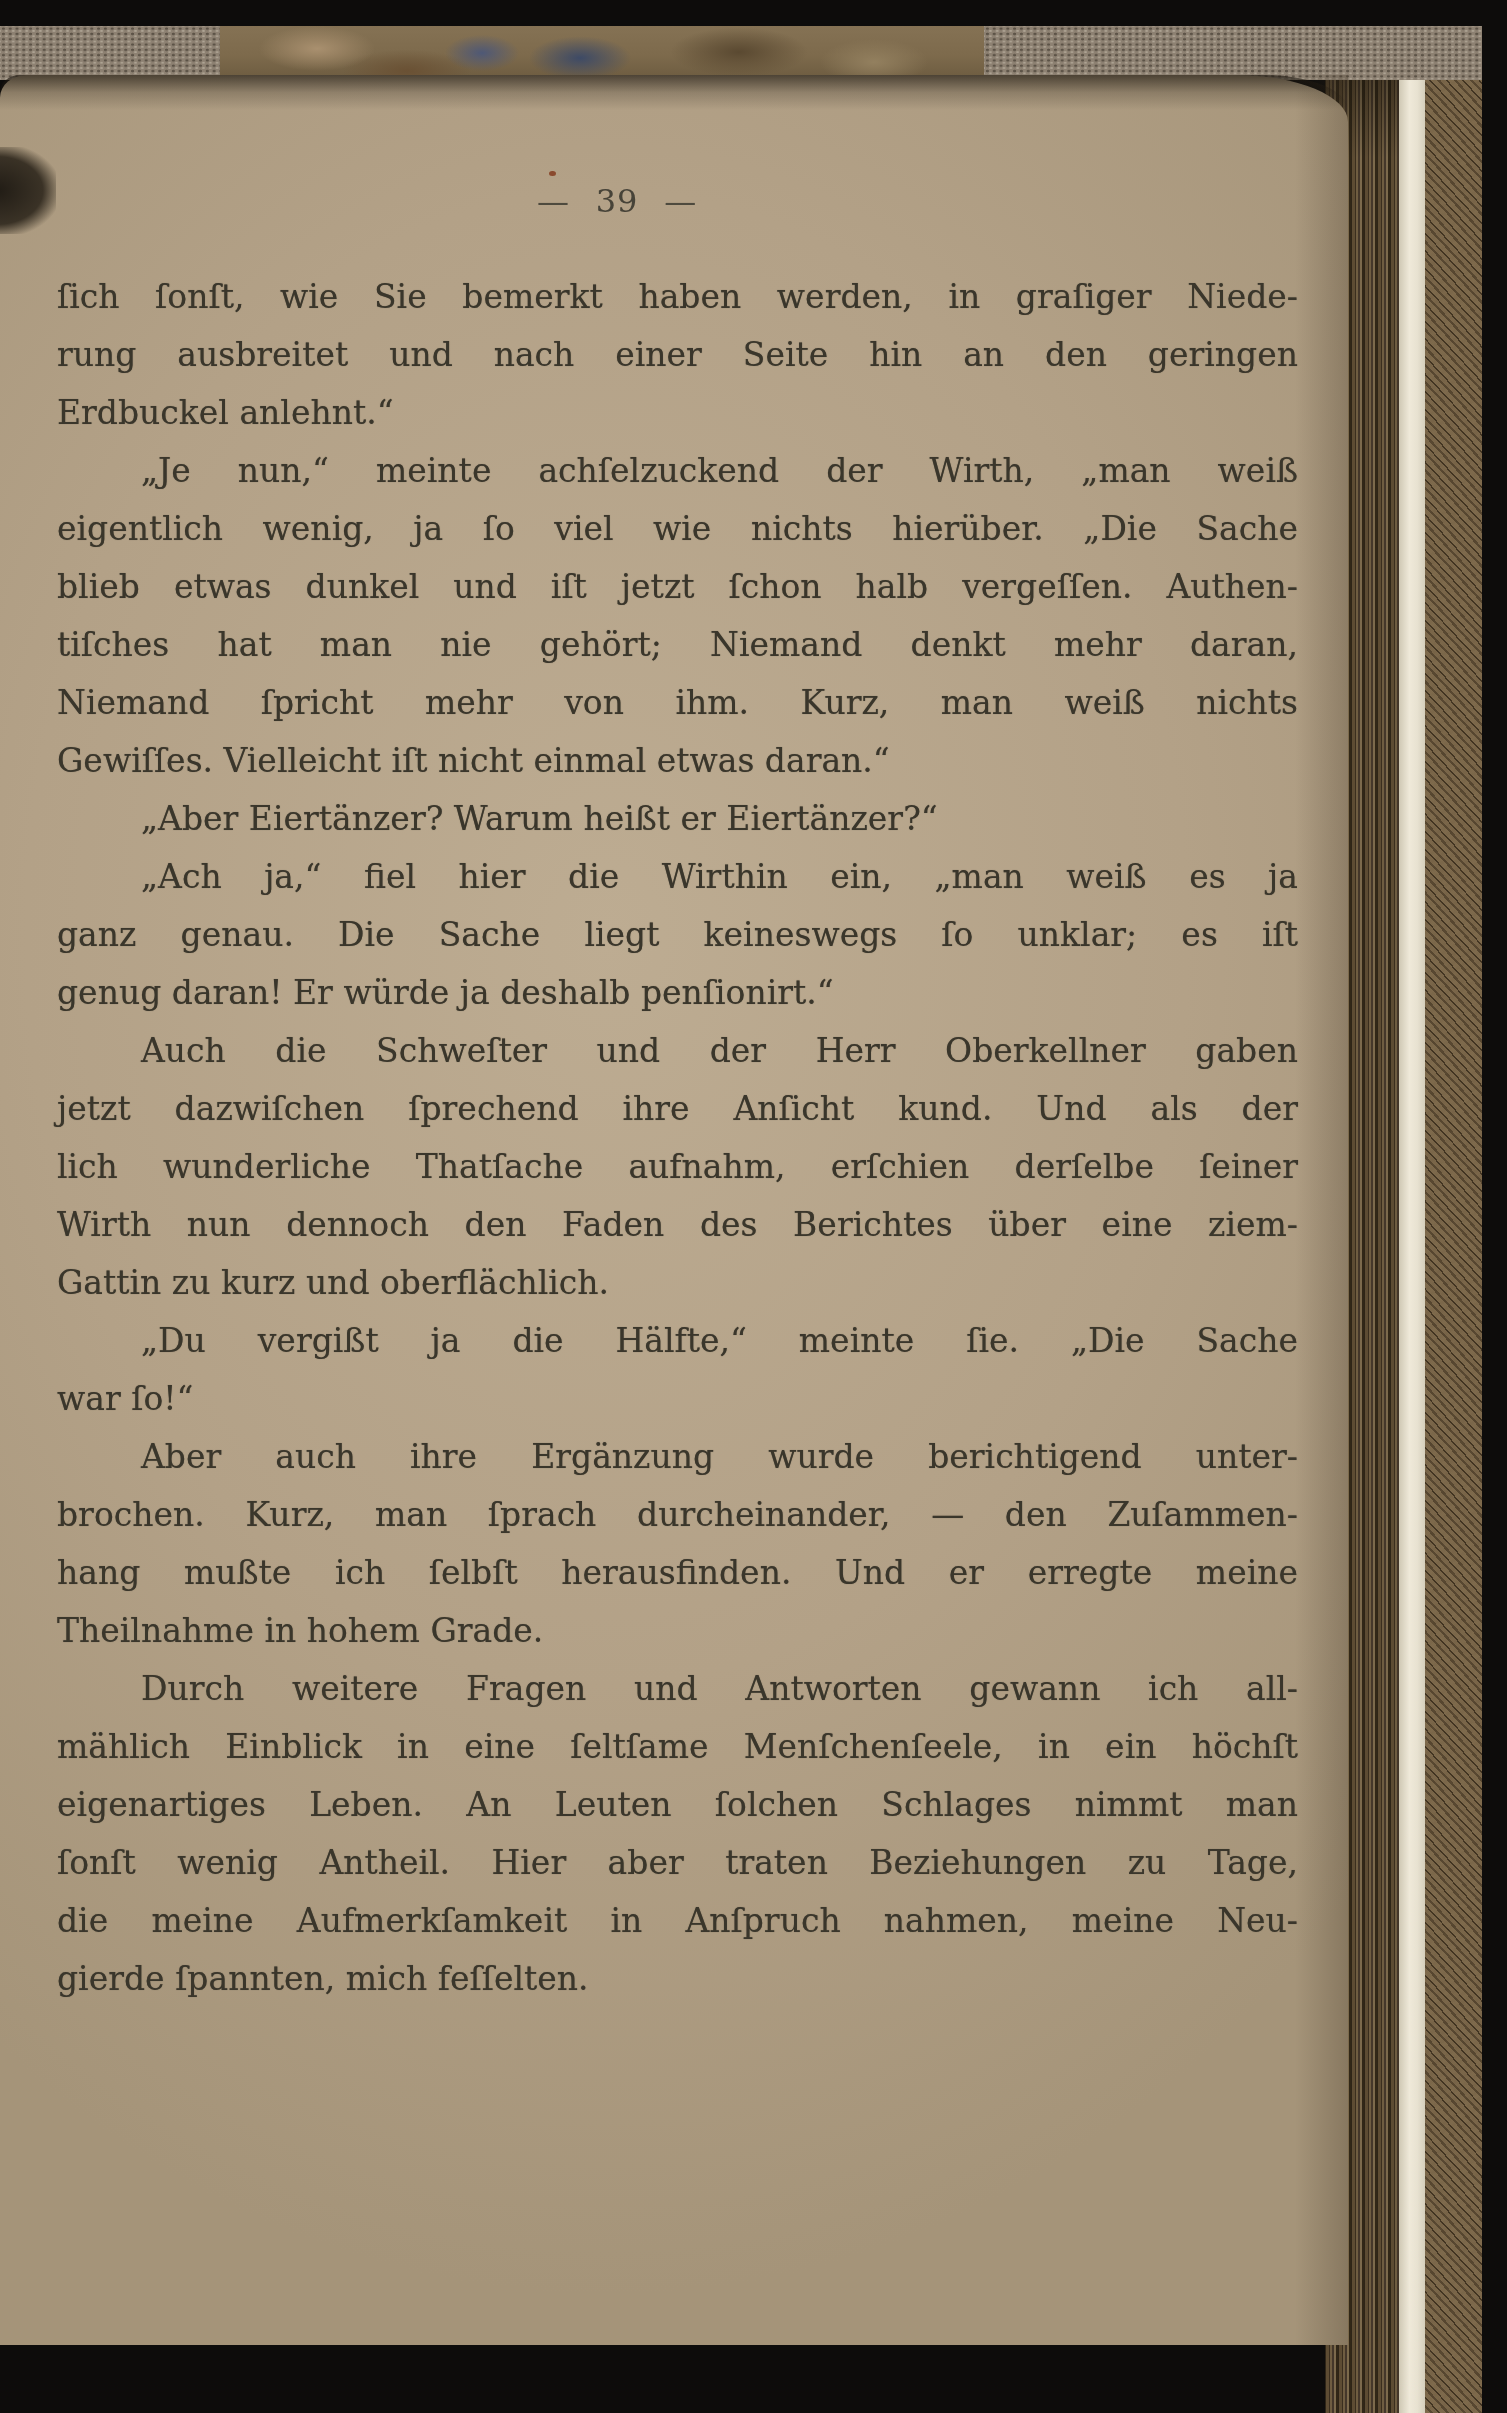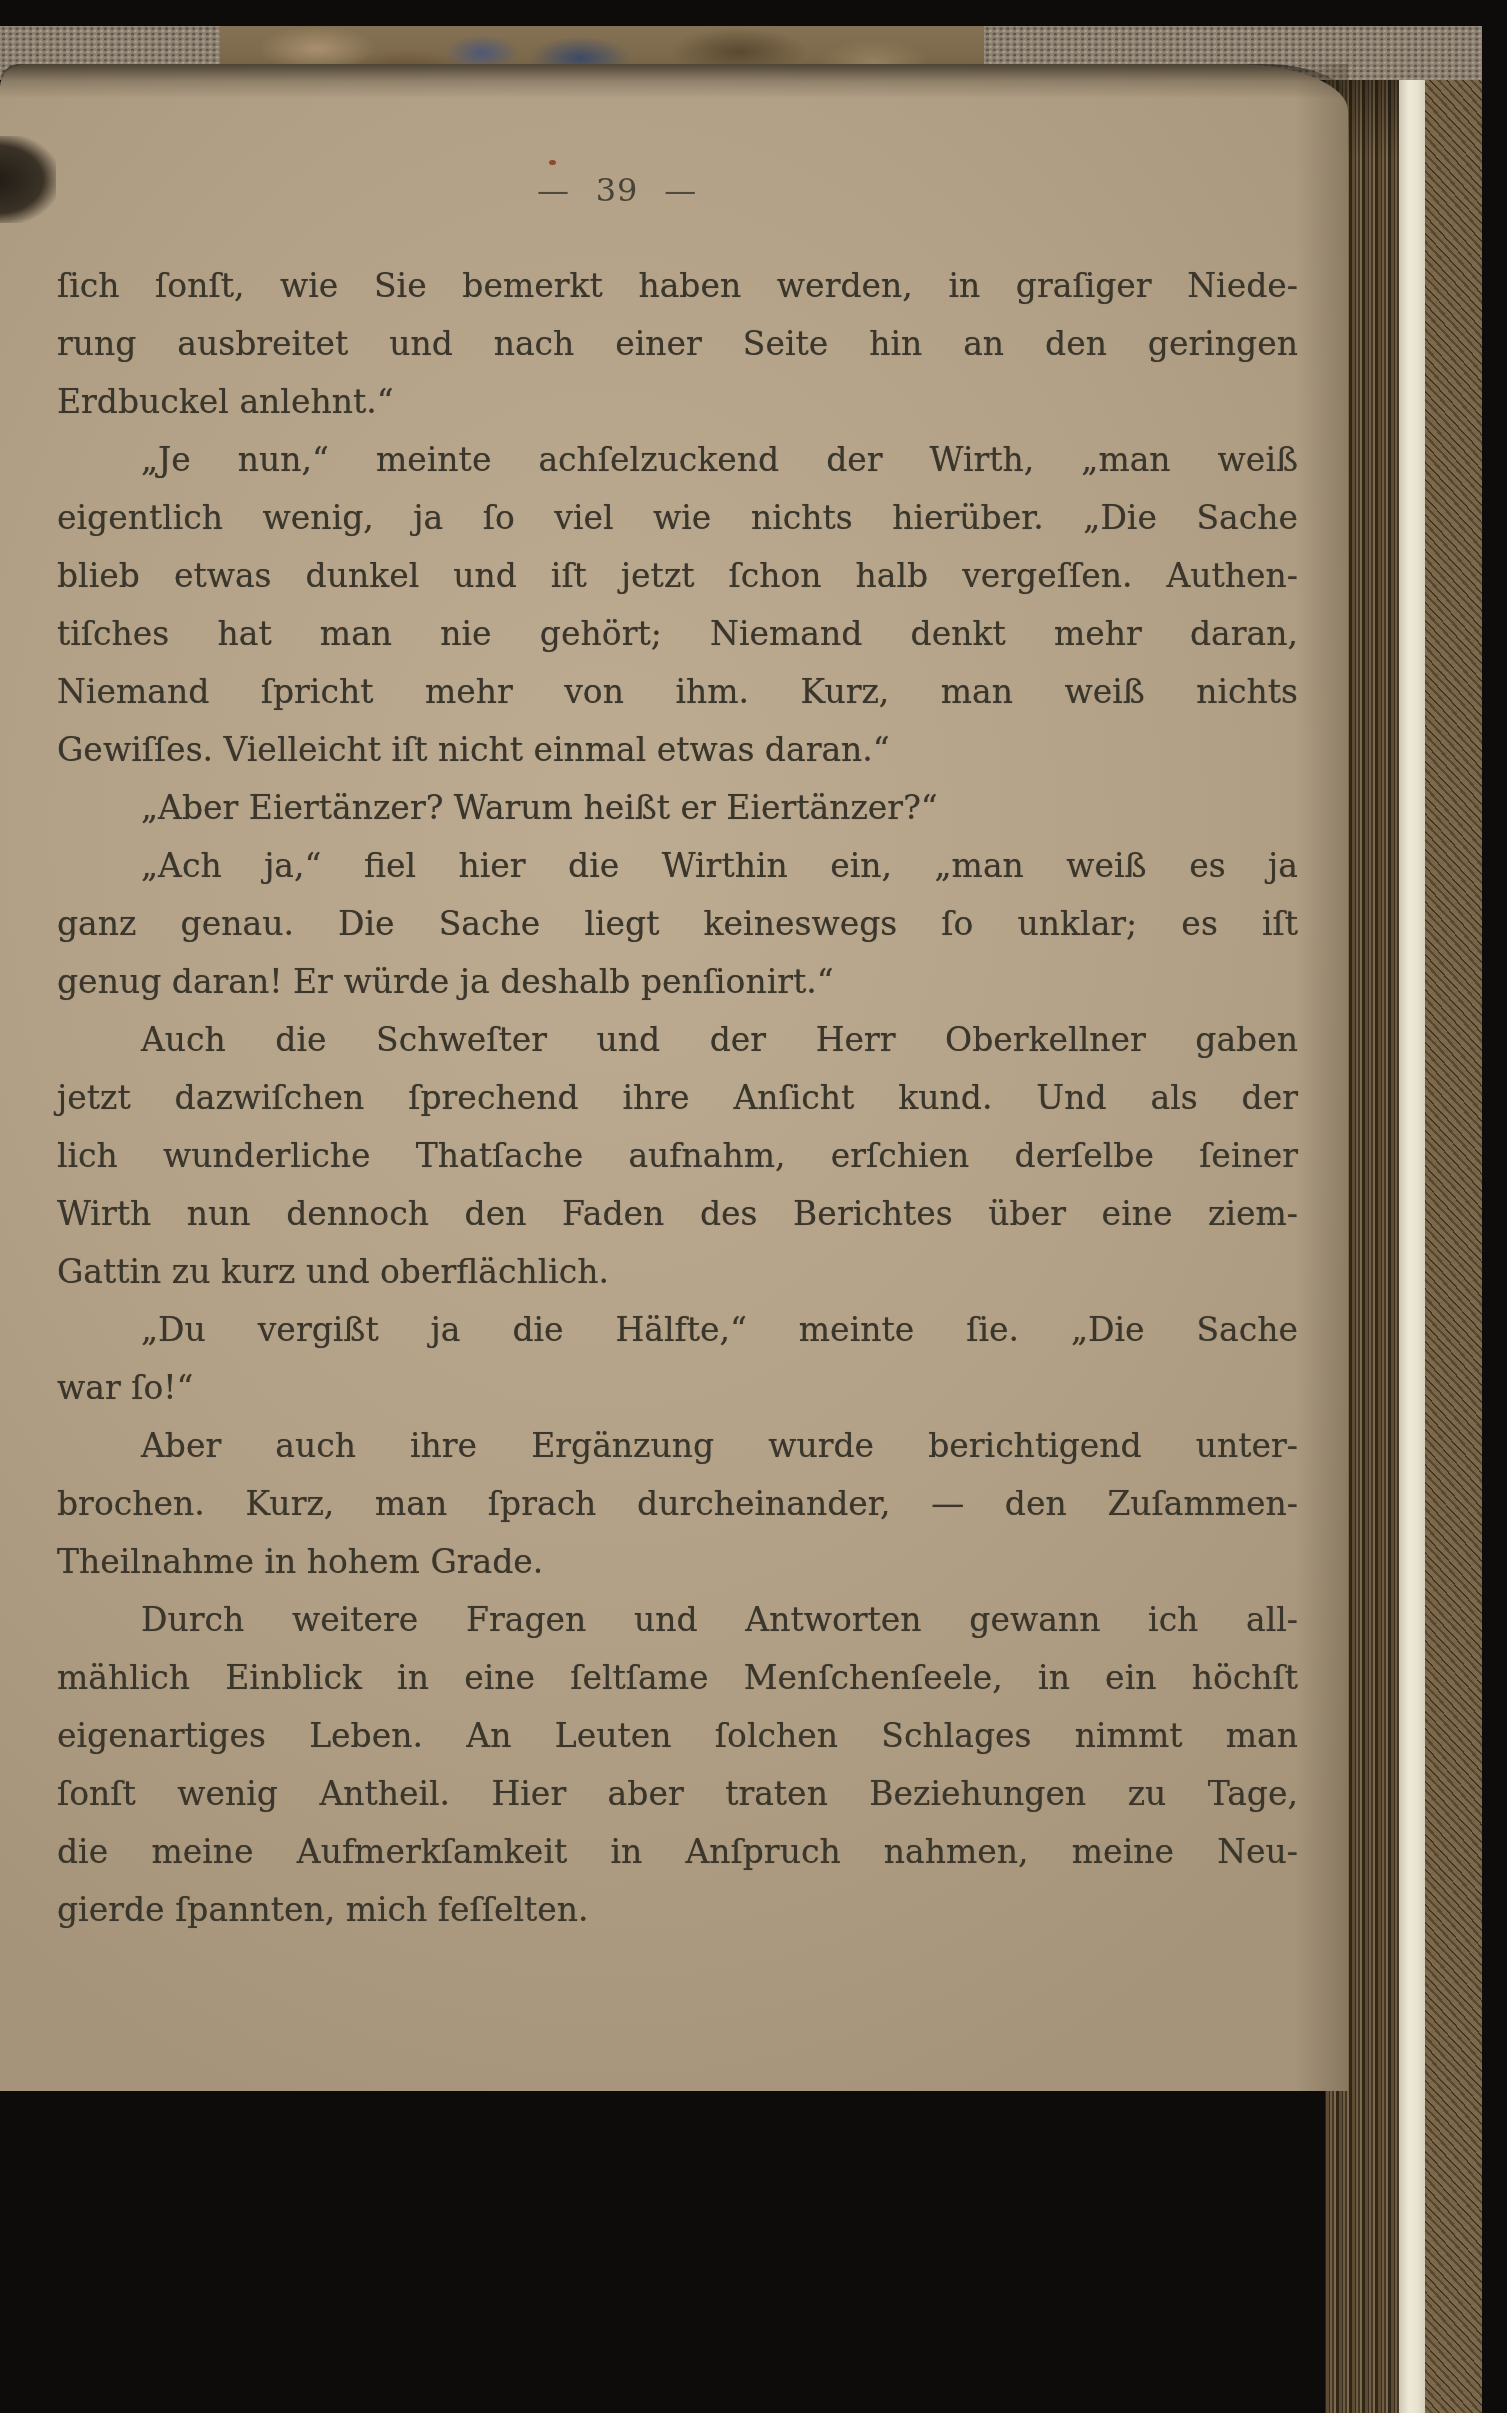--- a/index.html
+++ b/index.html
@@ -47,21 +47,21 @@
   .right-marble{
     position:absolute;left:1425px;top:56px;width:57px;height:2358px;z-index:1;
     background-color:#6d5a40;
     background-image:
       repeating-linear-gradient(47deg, rgba(126,106,76,0.9) 0 4.5px, rgba(85,69,47,0.9) 4.5px 6.8px,
         rgba(122,102,73,0.9) 6.8px 10.6px, rgba(62,49,31,0.9) 10.6px 12px),
       repeating-linear-gradient(-35deg, rgba(40,30,18,0.25) 0 3px, rgba(160,138,104,0.2) 3px 6.8px);
   }
   
   .page{
-    position:absolute;left:0;top:64px;width:1348px;height:2027px;z-index:3;
+    position:absolute;left:0;top:75px;width:1348px;height:2270px;z-index:3;
     background:
       radial-gradient(1055px 1357px at 45% 38%, #bdac92 0%, #b3a187 55%, #a59479 100%);
     border-radius:27px 113px 0 0 / 22.6px 47px 0 0;
   }
   .page::before{ 
     content:"";position:absolute;left:0;right:0;top:0;height:35px;
     border-radius:inherit;
     background:linear-gradient(180deg, rgba(30,24,16,0.68) 0%, rgba(30,24,16,0.22) 50%, rgba(30,24,16,0) 100%);
   }
   .page::after{ 
@@ -138,20 +138,21 @@
         <div class="line">Wirth nun dennoch den Faden des Berichtes über eine ziem-</div>
         <div class="line last">Gattin zu kurz und oberflächlich.</div>
       </div>
       <div class="para">
         <div class="line indent">„Du vergißt ja die Hälfte,“ meinte ſie. „Die Sache</div>
         <div class="line last">war ſo!“</div>
       </div>
       <div class="para">
         <div class="line indent">Aber auch ihre Ergänzung wurde berichtigend unter-</div>
         <div class="line">brochen. Kurz, man ſprach durcheinander, — den Zuſammen-</div>
+        <div class="line">hang mußte ich ſelbſt herausfinden. Und er erregte meine</div>
         <div class="line last">Theilnahme in hohem Grade.</div>
       </div>
       <div class="para">
         <div class="line indent">Durch weitere Fragen und Antworten gewann ich all-</div>
         <div class="line">mählich Einblick in eine ſeltſame Menſchenſeele, in ein höchſt</div>
         <div class="line">eigenartiges Leben. An Leuten ſolchen Schlages nimmt man</div>
         <div class="line">ſonſt wenig Antheil. Hier aber traten Beziehungen zu Tage,</div>
         <div class="line">die meine Aufmerkſamkeit in Anſpruch nahmen, meine Neu-</div>
         <div class="line last">gierde ſpannten, mich feſſelten.</div>
       </div>

